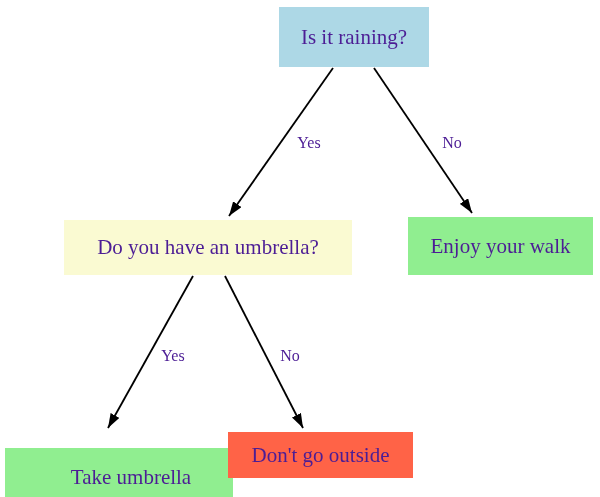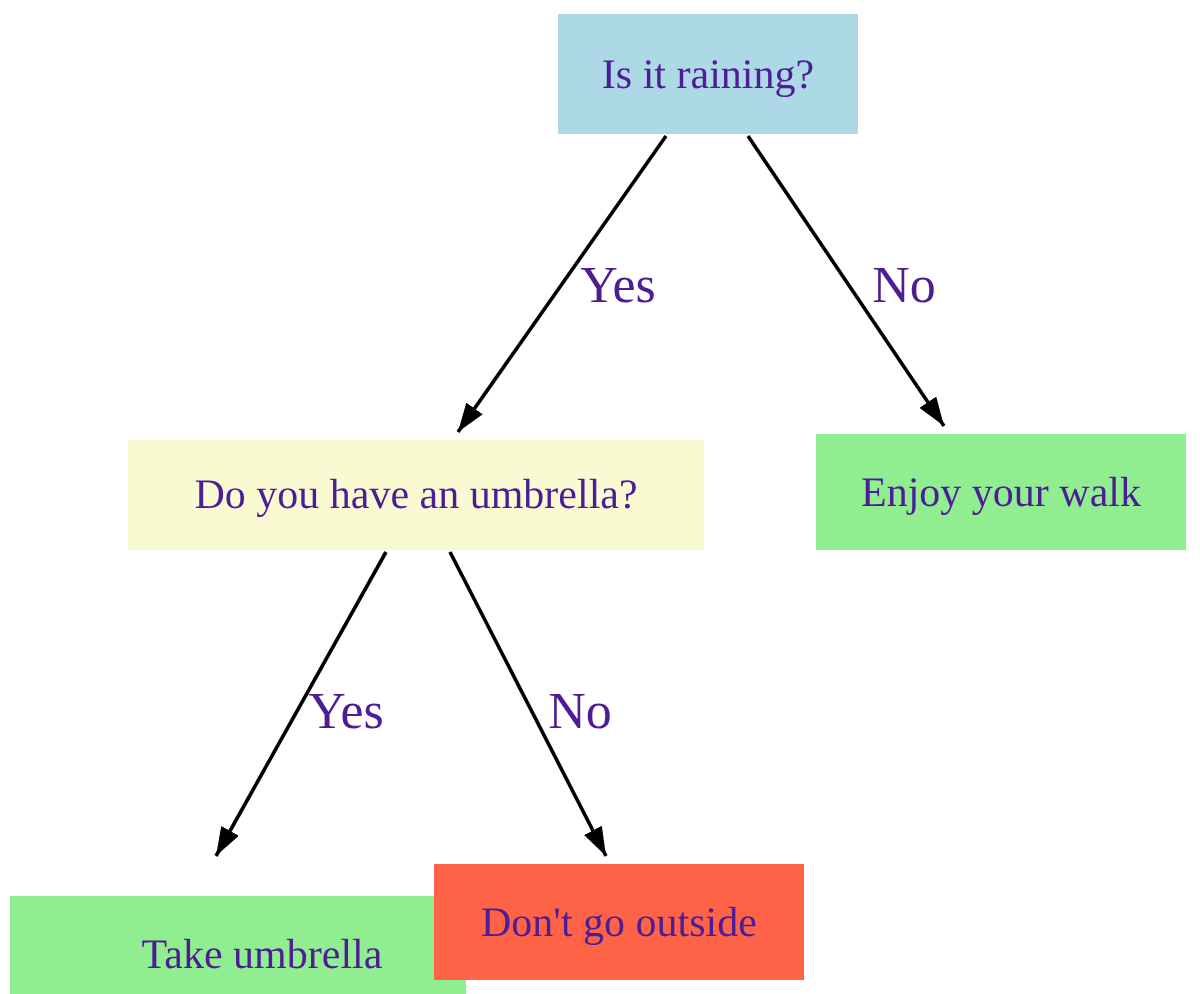--- a/index.html
+++ b/index.html
@@ -31,25 +31,25 @@
     justify-content: center;
     font-size: 21px;
     line-height: 1;
     text-align: center;
     white-space: nowrap;
   }
   .node-rain     { left: 279px; top: 7px;   width: 150px; height: 60px; }
   .node-umbrella { left: 64px;  top: 220px; width: 288px; height: 55px; }
   .node-walk     { left: 408px; top: 217px; width: 185px; height: 58px; }
   .node-take     { left: 5px;   top: 448px; width: 204px; height: 58px; padding-left: 24px; }
-  .node-stay     { left: 217px; top: 432px; width: 185px; height: 58px; }
+  .node-stay     { left: 228px; top: 432px; width: 185px; height: 46px; }
   .edge-label {
     position: absolute;
     transform: translate(-50%, -50%);
-    font-size: 26px;
+    font-size: 16px;
     line-height: 1;
     white-space: nowrap;
   }
   .edge-label-yes-1 { left: 309px; top: 143px; }
   .edge-label-no-1  { left: 452px; top: 143px; }
   .edge-label-yes-2 { left: 173px; top: 356px; }
   .edge-label-no-2  { left: 290px; top: 356px; }
 </style>
 </head>
 <body>

